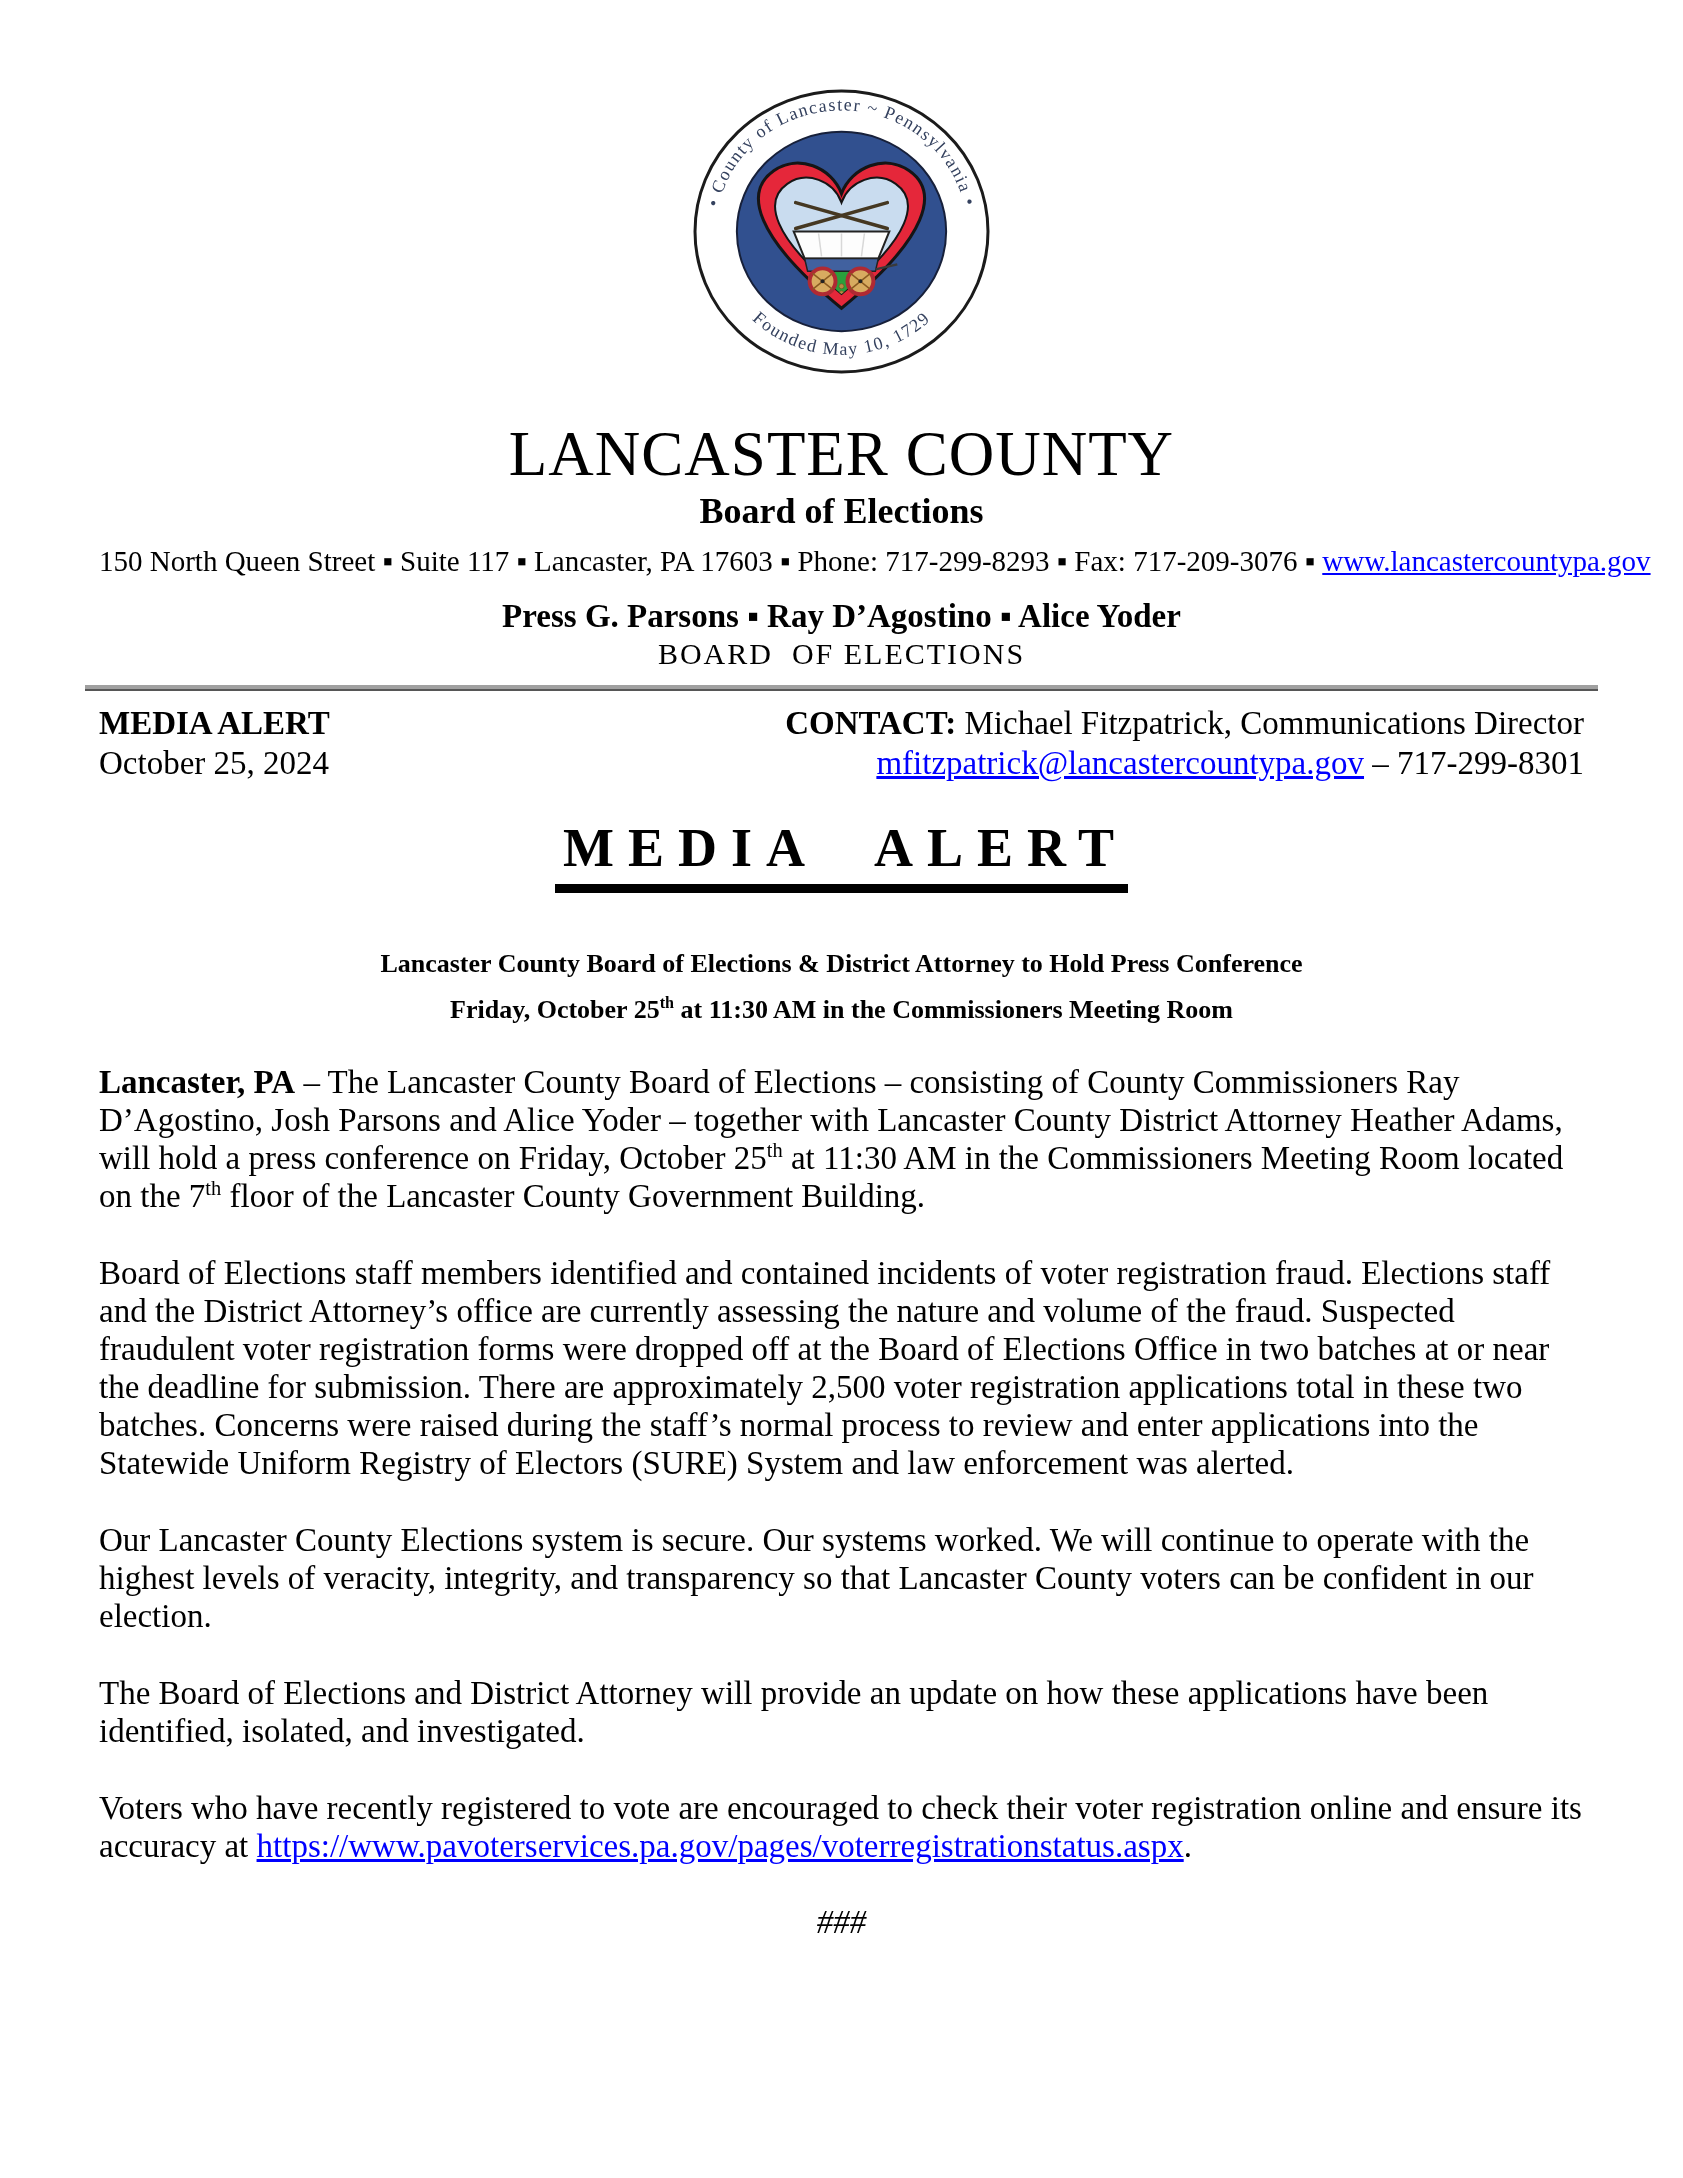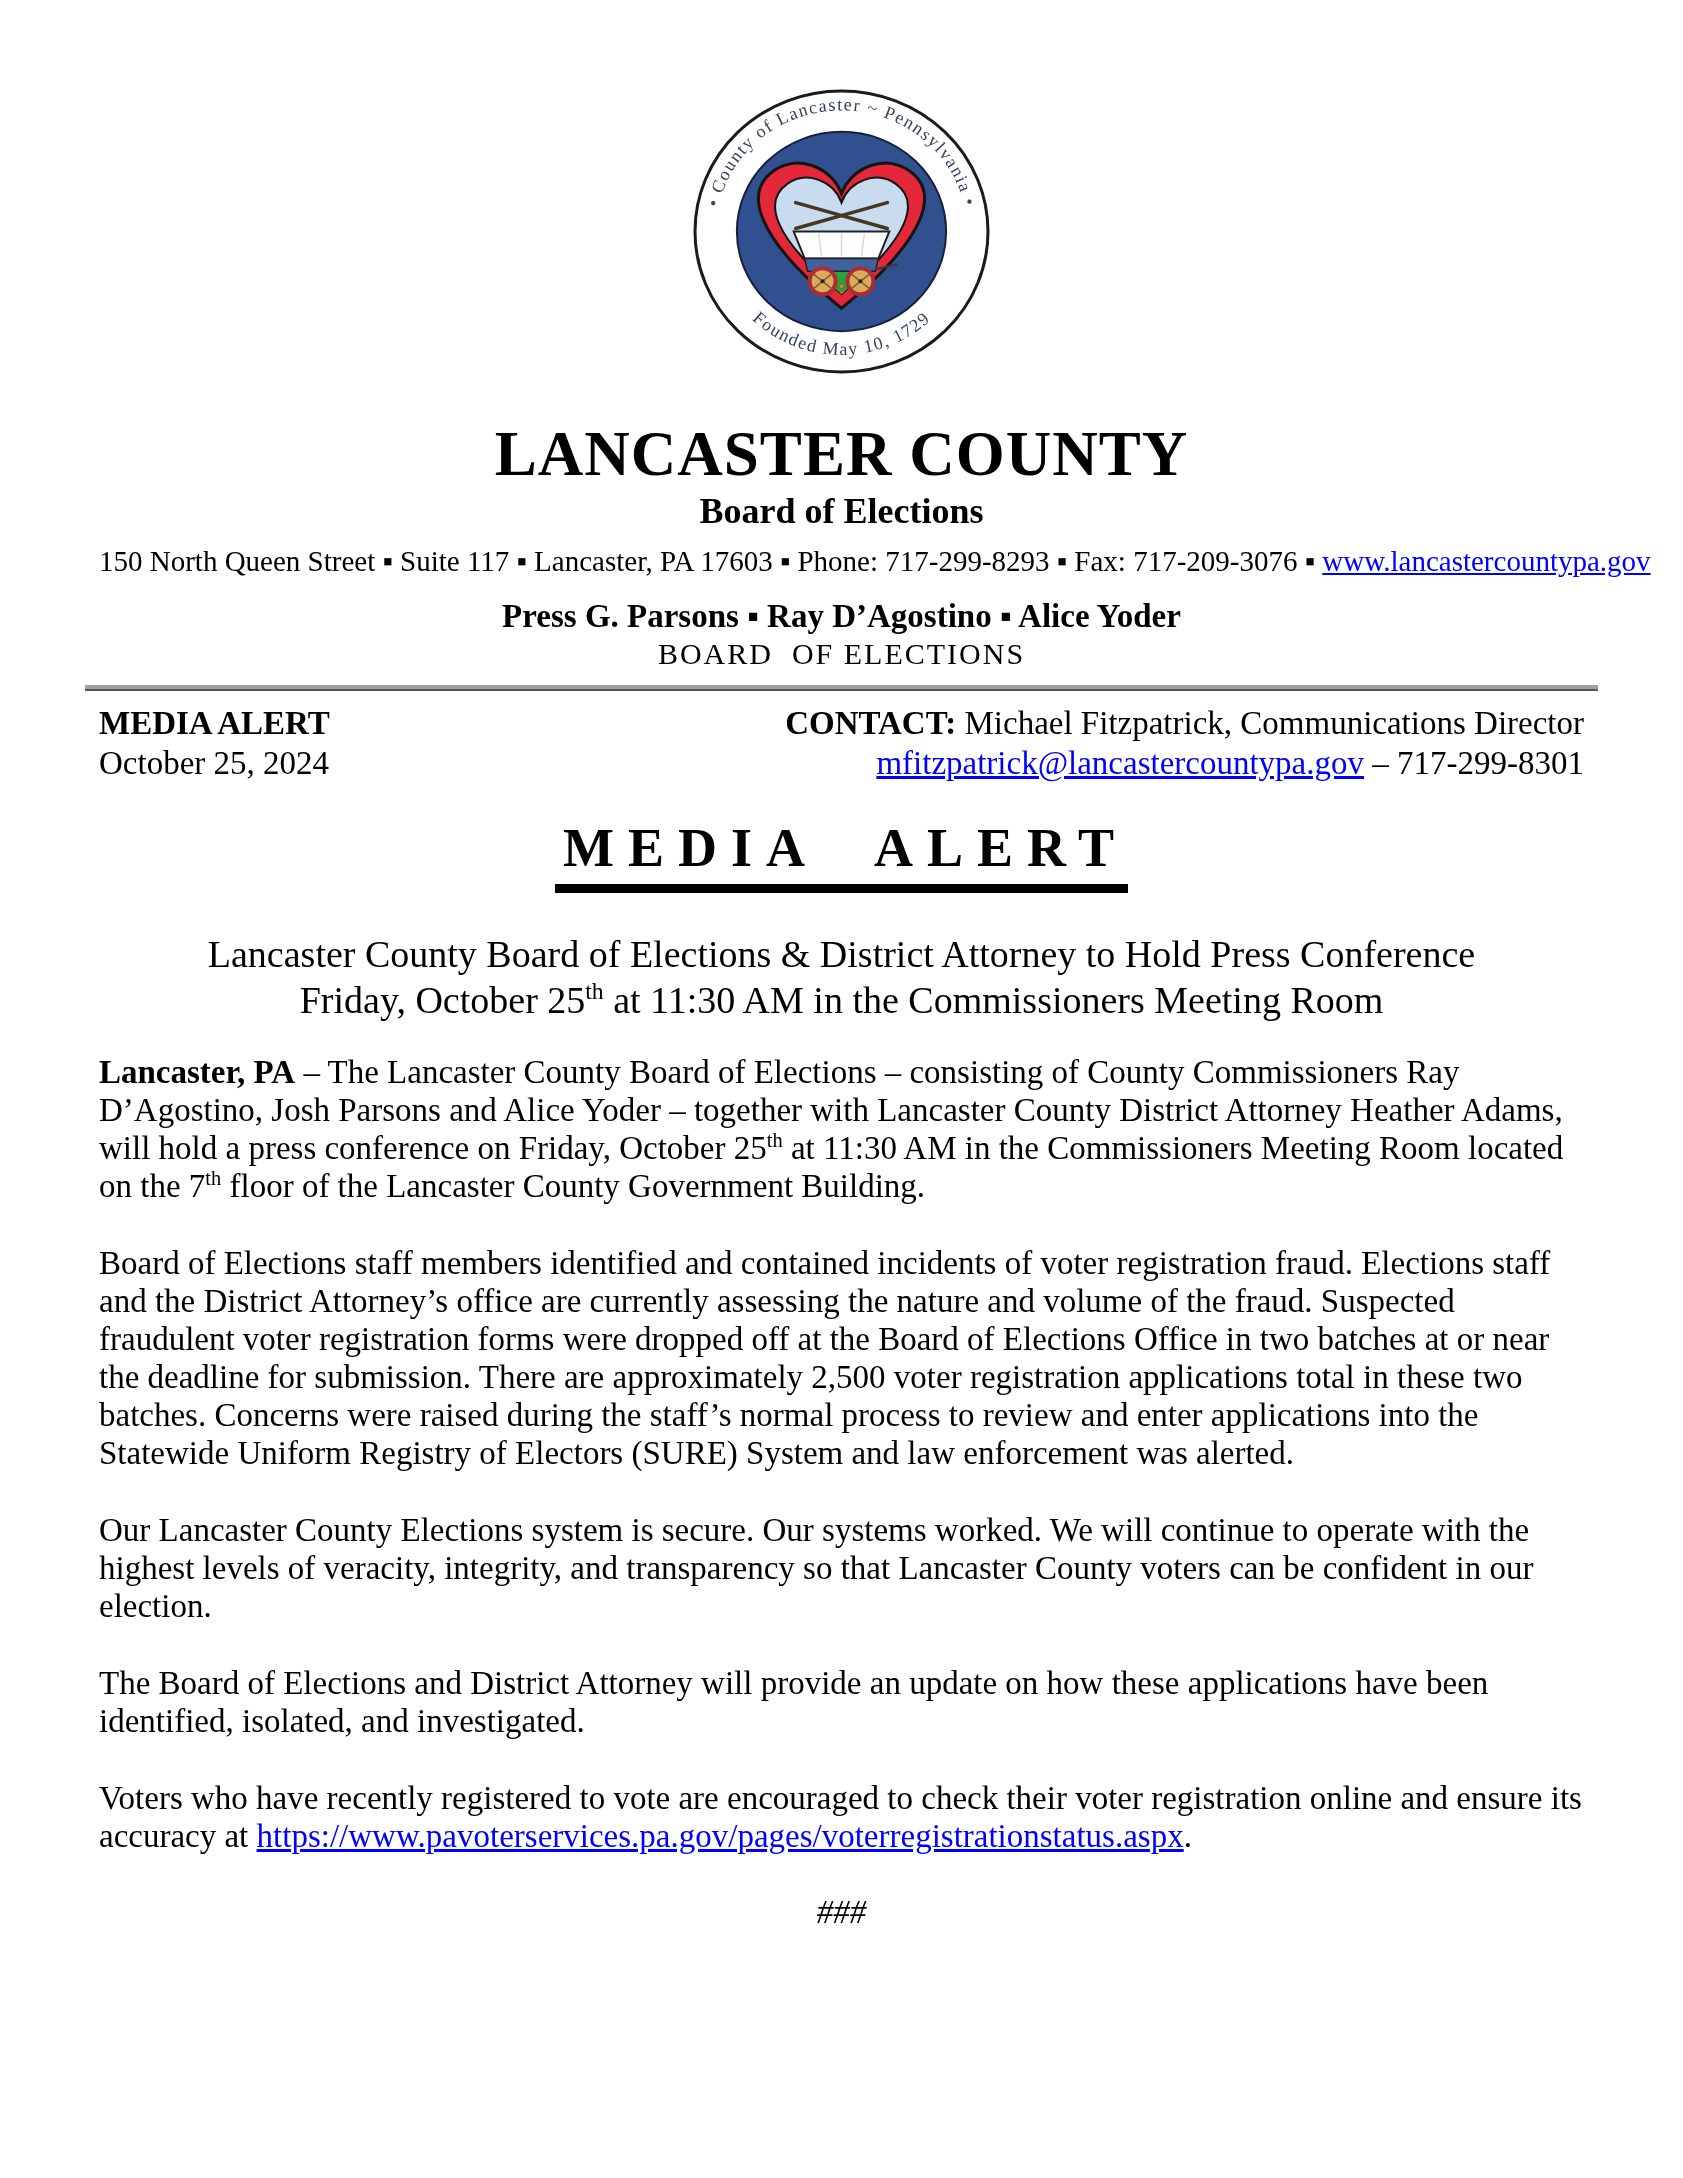--- a/index.html
+++ b/index.html
@@ -5,31 +5,31 @@
   html,body{margin:0;padding:0;background:#ffffff;}
   .page{
     position:relative;width:1683px;height:2178px;background:#fff;
     box-sizing:border-box;padding:87px 99px 0;
     font-family:"Liberation Serif","DejaVu Serif",serif;color:#000;
     overflow:hidden;
   }
   .seal-wrap{width:299px;margin:0 auto;}
   .seal-wrap svg{display:block;width:299px;height:289px;}
   .ring-text{font:18px "Liberation Serif",serif;fill:#34415e;letter-spacing:1.5px;}
-  .m-title{margin-top:46px;font-size:63px;font-weight:700;text-align:center;line-height:1.02;letter-spacing:1px;}
+  .m-title{margin-top:46px;font-size:63px;font-weight:400;text-align:center;line-height:1.02;letter-spacing:1px;}
   .m-sub{font-size:36px;font-weight:700;text-align:center;margin-top:4px;}
   .m-addr{font-size:29px;margin-top:13px;white-space:nowrap;}
   .m-names{font-size:33px;font-weight:700;text-align:center;margin-top:20px;}
   .m-board{font-size:30px;text-align:center;margin-top:2px;letter-spacing:2px;}
   .rule{height:4px;background:#a0a0a0;border:0;border-bottom:2px solid #565656;margin:14px -14px 0;}
   .meta-row{display:flex;justify-content:space-between;margin-top:12px;font-size:33px;line-height:40px;}
   .meta-right{text-align:right;}
   .banner{text-align:center;margin-top:34px;}
   .banner-inner{display:inline-block;font-size:54px;font-weight:700;letter-spacing:14px;padding:0 0 5px 8px;border-bottom:9px solid #000;}
-  .headline{margin-top:38px;text-align:center;font-size:38px;font-weight:400;line-height:46px;}
+  .headline{margin-top:48px;text-align:center;font-size:26px;font-weight:700;line-height:46px;}
   .body-copy{margin-top:30px;font-size:33px;line-height:38px;text-align:left;}
   .body-copy p{margin:0 0 39px 0;}
   .doc-link{color:#0000FF;text-decoration:underline;}
   .b{font-weight:700;}
   sup{font-size:0.62em;line-height:0;vertical-align:super;}
   .closing{text-align:center;font-size:33px;font-style:italic;margin-top:8px;}
 </style>
 </head>
 <body>
 

